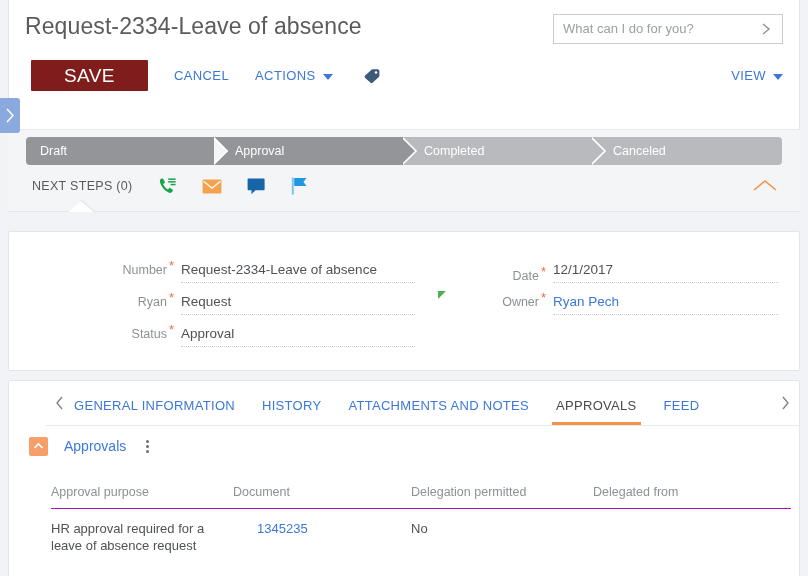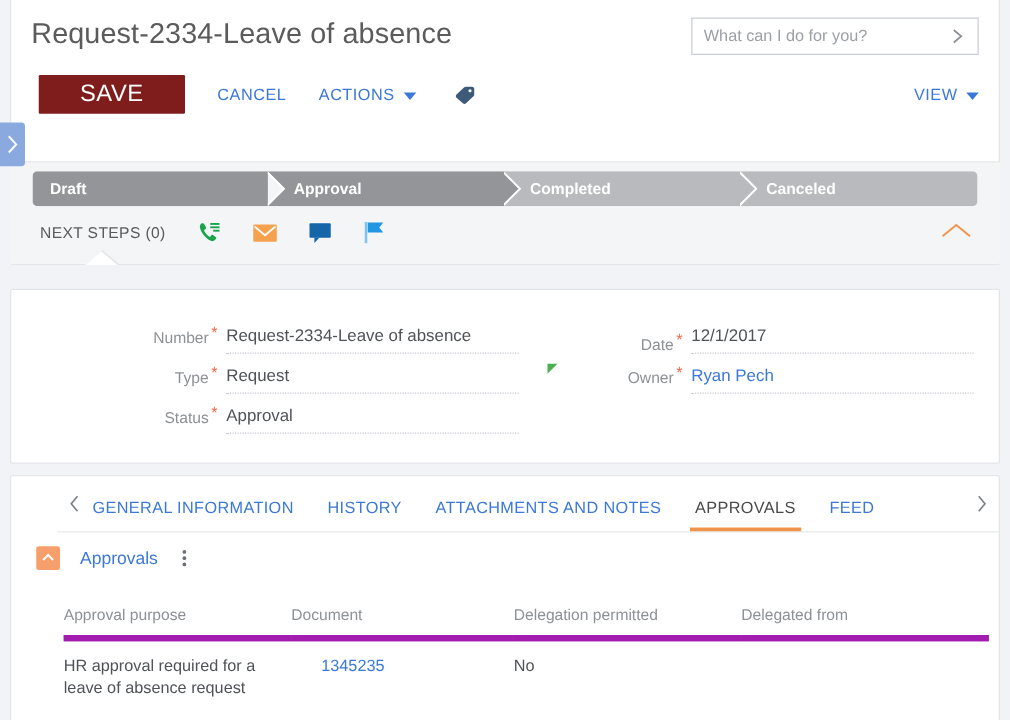--- a/index.html
+++ b/index.html
@@ -184,21 +184,20 @@
   }
   .stage {
     position: relative;
     flex: 1;
     height: 28px;
     display: flex;
     align-items: center;
     color: #ffffff;
     font-size: 12.5px;
     cursor: pointer;
-    font-weight: bold;
   }
   .stage .stage-label { margin-left: 20px; white-space: nowrap; }
   .stage:first-child .stage-label { margin-left: 14px; }
   .stage.active { background: #939598; }
   .stage.inactive { background: #b8babd; }
   .stage .notch {
     position: absolute;
     left: -1px;
     top: 0;
     width: 14px;
@@ -409,21 +408,21 @@
     border-collapse: collapse;
     width: 100%;
     table-layout: fixed;
   }
   #approvals-table th {
     text-align: left;
     font-size: 12.5px;
     font-weight: 400;
     color: #8d9196;
     padding: 0 0 9px 0;
-    border-bottom: 5px solid #a21caf;
+    border-bottom: 1px solid #a21caf;
   }
   #approvals-table td {
     font-size: 13px;
     color: #4f5257;
     padding: 11px 8px 11px 0;
     vertical-align: top;
     line-height: 17px;
   }
   #approvals-table td.doc a { color: #3b78d8; text-decoration: none; cursor: pointer; margin-left: 24px; }
   .col-purpose { width: 182px; }
@@ -554,21 +553,21 @@
       <span>Number</span>
       <span class="req-star">*</span>
     </div>
     <div class="field-value-wrap" style="width:234px;">
       <span class="field-value">Request-2334-Leave of absence</span>
     </div>
   </div>
 
   <div class="field" style="left:66px; top:60px;">
     <div class="field-label" style="width:92px;">
-      <span>Type</span>
+      <span>Ryan</span>
       <span class="req-star">*</span>
     </div>
     <div class="field-value-wrap" style="width:234px;">
       <span class="field-value">Request</span>
     </div>
   </div>
 
   <div class="field" style="left:66px; top:92px;">
     <div class="field-label" style="width:92px;">
       <span>Status</span>

